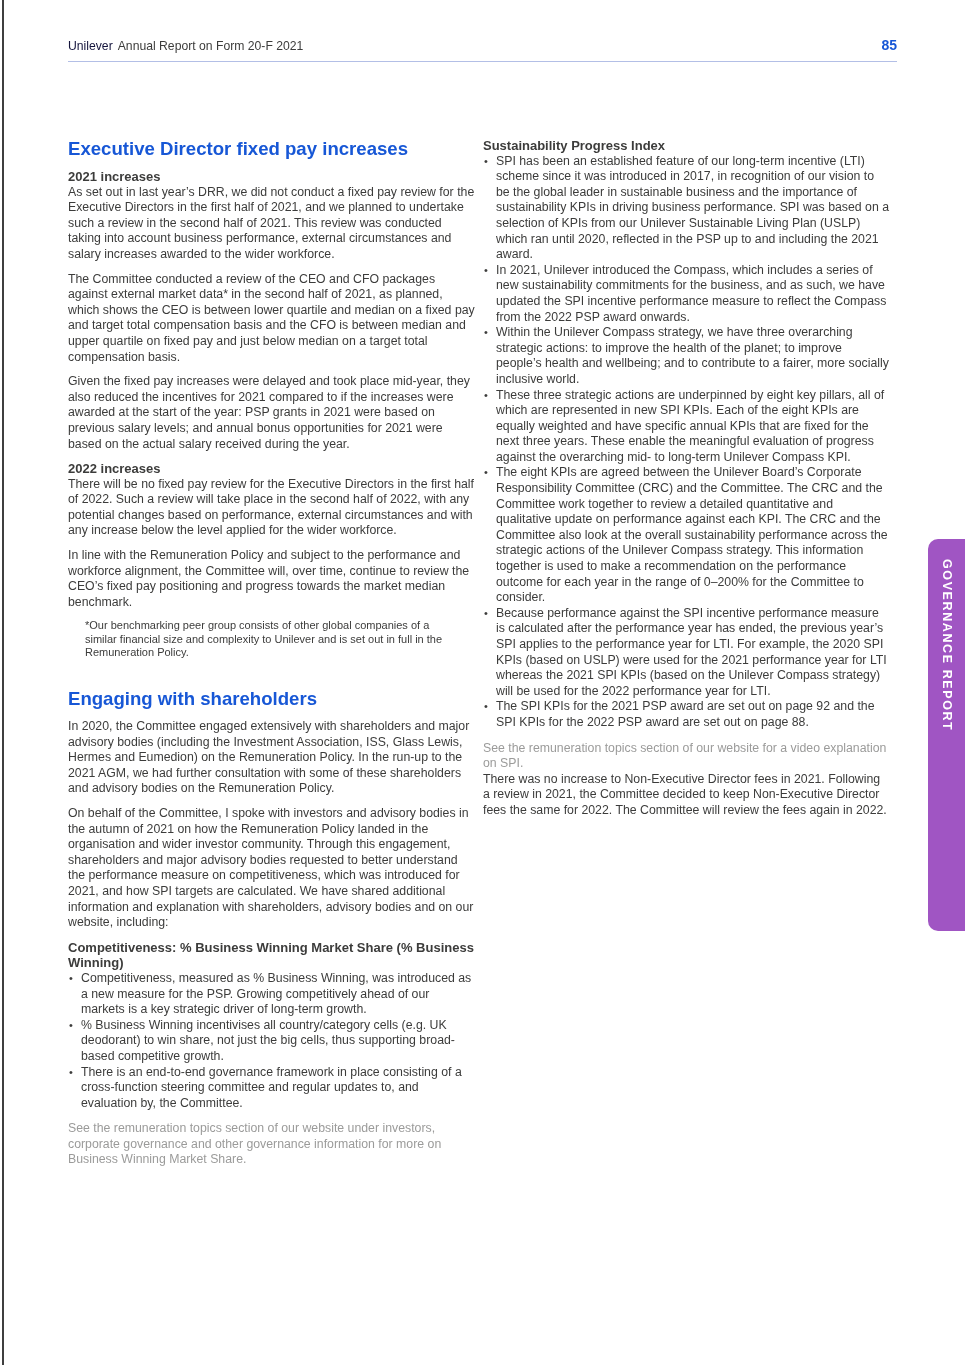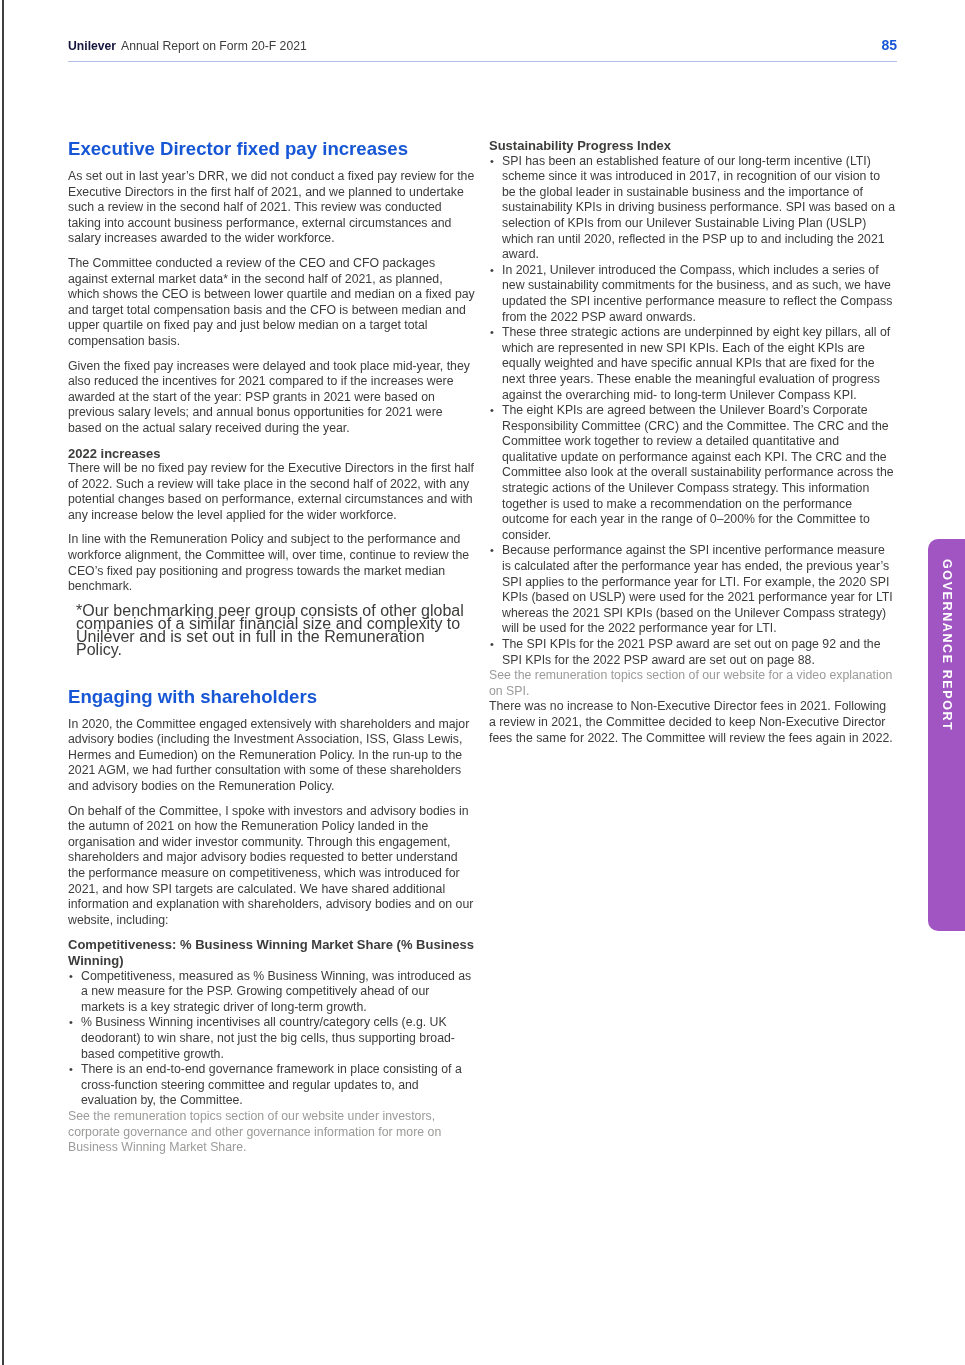--- a/index.html
+++ b/index.html
@@ -16,43 +16,43 @@
     width:2px; height:100%;
     background:#3f3f3f;
   }
   header {
     position:absolute; left:68px; top:37px; width:829px;
     display:flex; justify-content:space-between; align-items:baseline;
     border-bottom:1px solid #b3bfe6;
     padding-bottom:8px;
     font-size:12.2px; color:#3c3c3b;
   }
-  .brand { font-weight:bold; color:#14143c; margin-right:5px; }
+  .brand { font-weight:normal; color:#14143c; margin-right:5px; }
   .page-num { color:#1757d6; font-weight:bold; font-size:14px; }
 
   .columns {
     position:absolute; left:68px; top:138px; width:829px;
-    display:flex; gap:14px;
+    display:flex; gap:8px;
   }
   .col {
     width:407px;
     color:#3c3c3b;
     font-size:12.3px; line-height:15.6px;
   }
   h1 {
     color:#1757d6;
     font-size:18.6px; line-height:22px;
     margin:0 0 9px; font-weight:bold;
   }
   .h1-spaced { margin-top:29px; }
   .h1-spaced-lg { margin-top:35px; }
   h3 { font-size:13px; line-height:15.6px; margin:0; font-weight:bold; color:#3c3c3b; }
   p { margin:0 0 9px; }
-  .footnote { font-size:16px; line-height:13.2px; margin:3px 8px 0; }
-  .note { color:#9b9b9a; margin-bottom:0; }
+  .footnote { font-size:11px; line-height:13.2px; margin:3px 17px 0; }
+  .note { color:#9b9b9a; margin-top:10px; margin-bottom:0; }
   ul { list-style:none; margin:0; padding:0; }
   li { position:relative; padding-left:13px; margin:0; }
   li::before { content:"\2022"; position:absolute; left:1px; top:0; font-size:11px; }
 
   .side-tab {
     position:absolute; right:0; top:539px;
     width:37px; height:392px;
     background:#a055c3;
     border-radius:10px 0 0 10px;
   }
@@ -74,20 +74,21 @@
   <div>
     <span class="brand">Unilever</span><span>Annual Report on Form 20-F 2021</span>
   </div>
   <span class="page-num">85</span>
 </header>
 
 <main class="columns">
 
   <section class="col">
     <h1>Executive Director fixed pay increases</h1>
+    <h3>2021 increases</h3>
     <p>As set out in last year’s DRR, we did not conduct a fixed pay review for the Executive Directors in the first half of 2021, and we planned to undertake such a review in the second half of 2021. This review was conducted taking into account business performance, external circumstances and salary increases awarded to the wider workforce.</p>
     <p>The Committee conducted a review of the CEO and CFO packages against external market data* in the second half of 2021, as planned, which shows the CEO is between lower quartile and median on a fixed pay and target total compensation basis and the CFO is between median and upper quartile on fixed pay and just below median on a target total compensation basis.</p>
     <p>Given the fixed pay increases were delayed and took place mid-year, they also reduced the incentives for 2021 compared to if the increases were awarded at the start of the year: PSP grants in 2021 were based on previous salary levels; and annual bonus opportunities for 2021 were based on the actual salary received during the year.</p>
     <h3>2022 increases</h3>
     <p>There will be no fixed pay review for the Executive Directors in the first half of 2022. Such a review will take place in the second half of 2022, with any potential changes based on performance, external circumstances and with any increase below the level applied for the wider workforce.</p>
     <p>In line with the Remuneration Policy and subject to the performance and workforce alignment, the Committee will, over time, continue to review the CEO’s fixed pay positioning and progress towards the market median benchmark.</p>
     <p class="footnote">*Our benchmarking peer group consists of other global companies of a similar financial size and complexity to Unilever and is set out in full in the Remuneration Policy.</p>
 
     <h1 class="h1-spaced">Engaging with shareholders</h1>
     <p>In 2020, the Committee engaged extensively with shareholders and major advisory bodies (including the Investment Association, ISS, Glass Lewis, Hermes and Eumedion) on the Remuneration Policy. In the run-up to the 2021 AGM, we had further consultation with some of these shareholders and advisory bodies on the Remuneration Policy.</p>
@@ -99,20 +100,21 @@
       <li>There is an end-to-end governance framework in place consisting of a cross-function steering committee and regular updates to, and evaluation by, the Committee.</li>
     </ul>
     <p class="note">See the remuneration topics section of our website under investors, corporate governance and other governance information for more on Business Winning Market Share.</p>
   </section>
 
   <section class="col">
     <h3>Sustainability Progress Index</h3>
     <ul>
       <li>SPI has been an established feature of our long-term incentive (LTI) scheme since it was introduced in 2017, in recognition of our vision to be the global leader in sustainable business and the importance of sustainability KPIs in driving business performance. SPI was based on a selection of KPIs from our Unilever Sustainable Living Plan (USLP) which ran until 2020, reflected in the PSP up to and including the 2021 award.</li>
       <li>In 2021, Unilever introduced the Compass, which includes a series of new sustainability commitments for the business, and as such, we have updated the SPI incentive performance measure to reflect the Compass from the 2022 PSP award onwards.</li>
+      <li>Within the Unilever Compass strategy, we have three overarching strategic actions: to improve the health of the planet; to improve people’s health and wellbeing; and to contribute to a fairer, more socially inclusive world.</li>
       <li>These three strategic actions are underpinned by eight key pillars, all of which are represented in new SPI KPIs. Each of the eight KPIs are equally weighted and have specific annual KPIs that are fixed for the next three years. These enable the meaningful evaluation of progress against the overarching mid- to long-term Unilever Compass KPI.</li>
       <li>The eight KPIs are agreed between the Unilever Board’s Corporate Responsibility Committee (CRC) and the Committee. The CRC and the Committee work together to review a detailed quantitative and qualitative update on performance against each KPI. The CRC and the Committee also look at the overall sustainability performance across the strategic actions of the Unilever Compass strategy. This information together is used to make a recommendation on the performance outcome for each year in the range of 0–200% for the Committee to consider.</li>
       <li>Because performance against the SPI incentive performance measure is calculated after the performance year has ended, the previous year’s SPI applies to the performance year for LTI. For example, the 2020 SPI KPIs (based on USLP) were used for the 2021 performance year for LTI whereas the 2021 SPI KPIs (based on the Unilever Compass strategy) will be used for the 2022 performance year for LTI.</li>
       <li>The SPI KPIs for the 2021 PSP award are set out on page 92 and the SPI KPIs for the 2022 PSP award are set out on page 88.</li>
     </ul>
     <p class="note">See the remuneration topics section of our website for a video explanation on SPI.</p>
 
     <p>There was no increase to Non-Executive Director fees in 2021. Following a review in 2021, the Committee decided to keep Non-Executive Director fees the same for 2022. The Committee will review the fees again in 2022.</p>
   </section>
 

